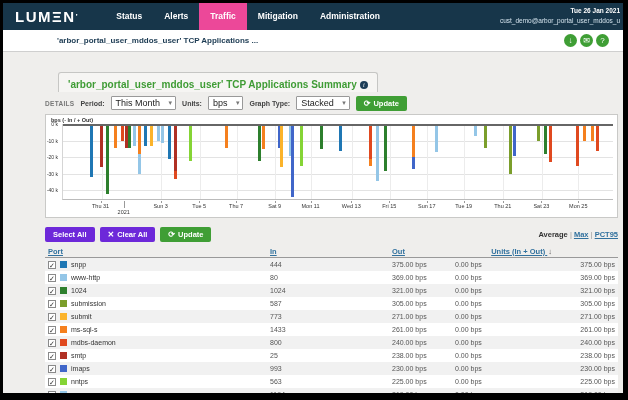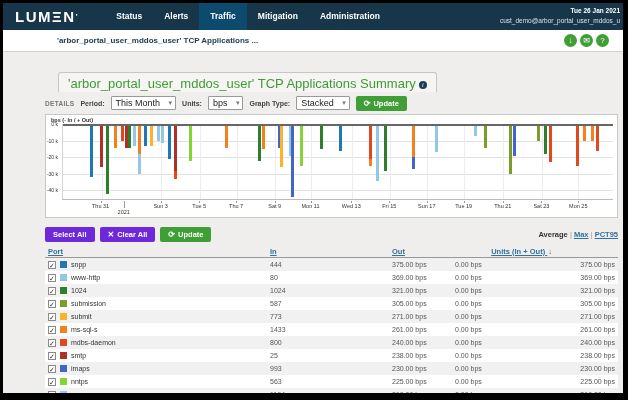--- a/index.html
+++ b/index.html
@@ -6,36 +6,36 @@
   html,body { width:628px; height:400px; }
   body { background:#000; font-family:"Liberation Sans", sans-serif; position:relative; overflow:hidden; }
   .frame { position:absolute; left:3px; top:3px; right:5px; bottom:7px; background:#fff; overflow:hidden; }
 
   
   .topnav { height:27px; background:#17364a; display:flex; align-items:stretch; color:#fff; }
   .logo { margin:0 26px 0 12px; font-size:15px; font-weight:bold; letter-spacing:1.5px; line-height:27px; white-space:nowrap; }
   .logo .mark { font-size:8px; vertical-align:top; }
   .navitems { display:flex; }
   .navitem { font-size:8.5px; font-weight:bold; line-height:27px; padding:0 11px; cursor:pointer; }
-  .navitem.active { background:#0c4a6e; }
+  .navitem.active { background:#ec4899; }
   .nav-right { margin-left:auto; text-align:right; padding:3px 3px 0 0; line-height:1.55; white-space:nowrap; overflow:hidden; }
   .nav-date { font-size:6.5px; font-weight:bold; color:#fff; }
   .nav-user { font-size:6.5px; color:#d3e2ec; }
 
   
   .titlebar { height:22px; background:#fff; border-bottom:1px solid #cfcfcf; display:flex; align-items:center; }
   .page-title { margin-left:54px; font-size:8px; font-weight:bold; color:#1b3a52; }
   .title-actions { margin-left:auto; margin-right:14px; display:flex; gap:3px; }
   .cbtn { width:13px; height:13px; border-radius:50%; background:#3f9e35; color:#fff; font-size:8px; line-height:13px; text-align:center; cursor:pointer; }
 
   
   .content { background:#efeeec; height:344px; padding:20px 5px 0 42px; }
 
   .tab { display:inline-block; margin-left:13px; background:#f6f5f3; border:1px solid #c6c6c4; border-bottom:none; border-radius:3px 3px 0 0; padding:0 9px; height:20px; line-height:19px; }
-  .tab-label { font-size:13px; font-weight:normal; color:#3f9c35; }
+  .tab-label { font-size:10px; font-weight:bold; color:#3f9c35; }
   .info-icon { display:inline-block; width:8px; height:8px; border-radius:50%; background:#1d3d57; color:#fff; font-size:6px; line-height:8px; text-align:center; font-family:"Liberation Serif", serif; font-style:italic; margin-left:3px; vertical-align:1px; }
 
   .details-row { height:22px; display:flex; align-items:center; gap:6px; }
   .details-label { font-size:6.5px; font-weight:bold; color:#777; letter-spacing:.3px; }
   .fld-label { font-size:7px; font-weight:bold; color:#444; }
   .sel { position:relative; background:#fff; border:1px solid #999; border-radius:1px; font-size:9px; color:#222; padding:1px 15px 1px 4px; cursor:pointer; }
   .sel .chev { position:absolute; right:3px; top:0; font-size:7px; color:#777; line-height:12px; }
   .btn { display:inline-flex; align-items:center; gap:3px; border-radius:2px; color:#fff; font-size:7.5px; font-weight:bold; padding:0 8px; height:15px; cursor:pointer; }
   .btn.green { background:#3f9e35; }
   .btn.navy { background:#6d28d9; }

